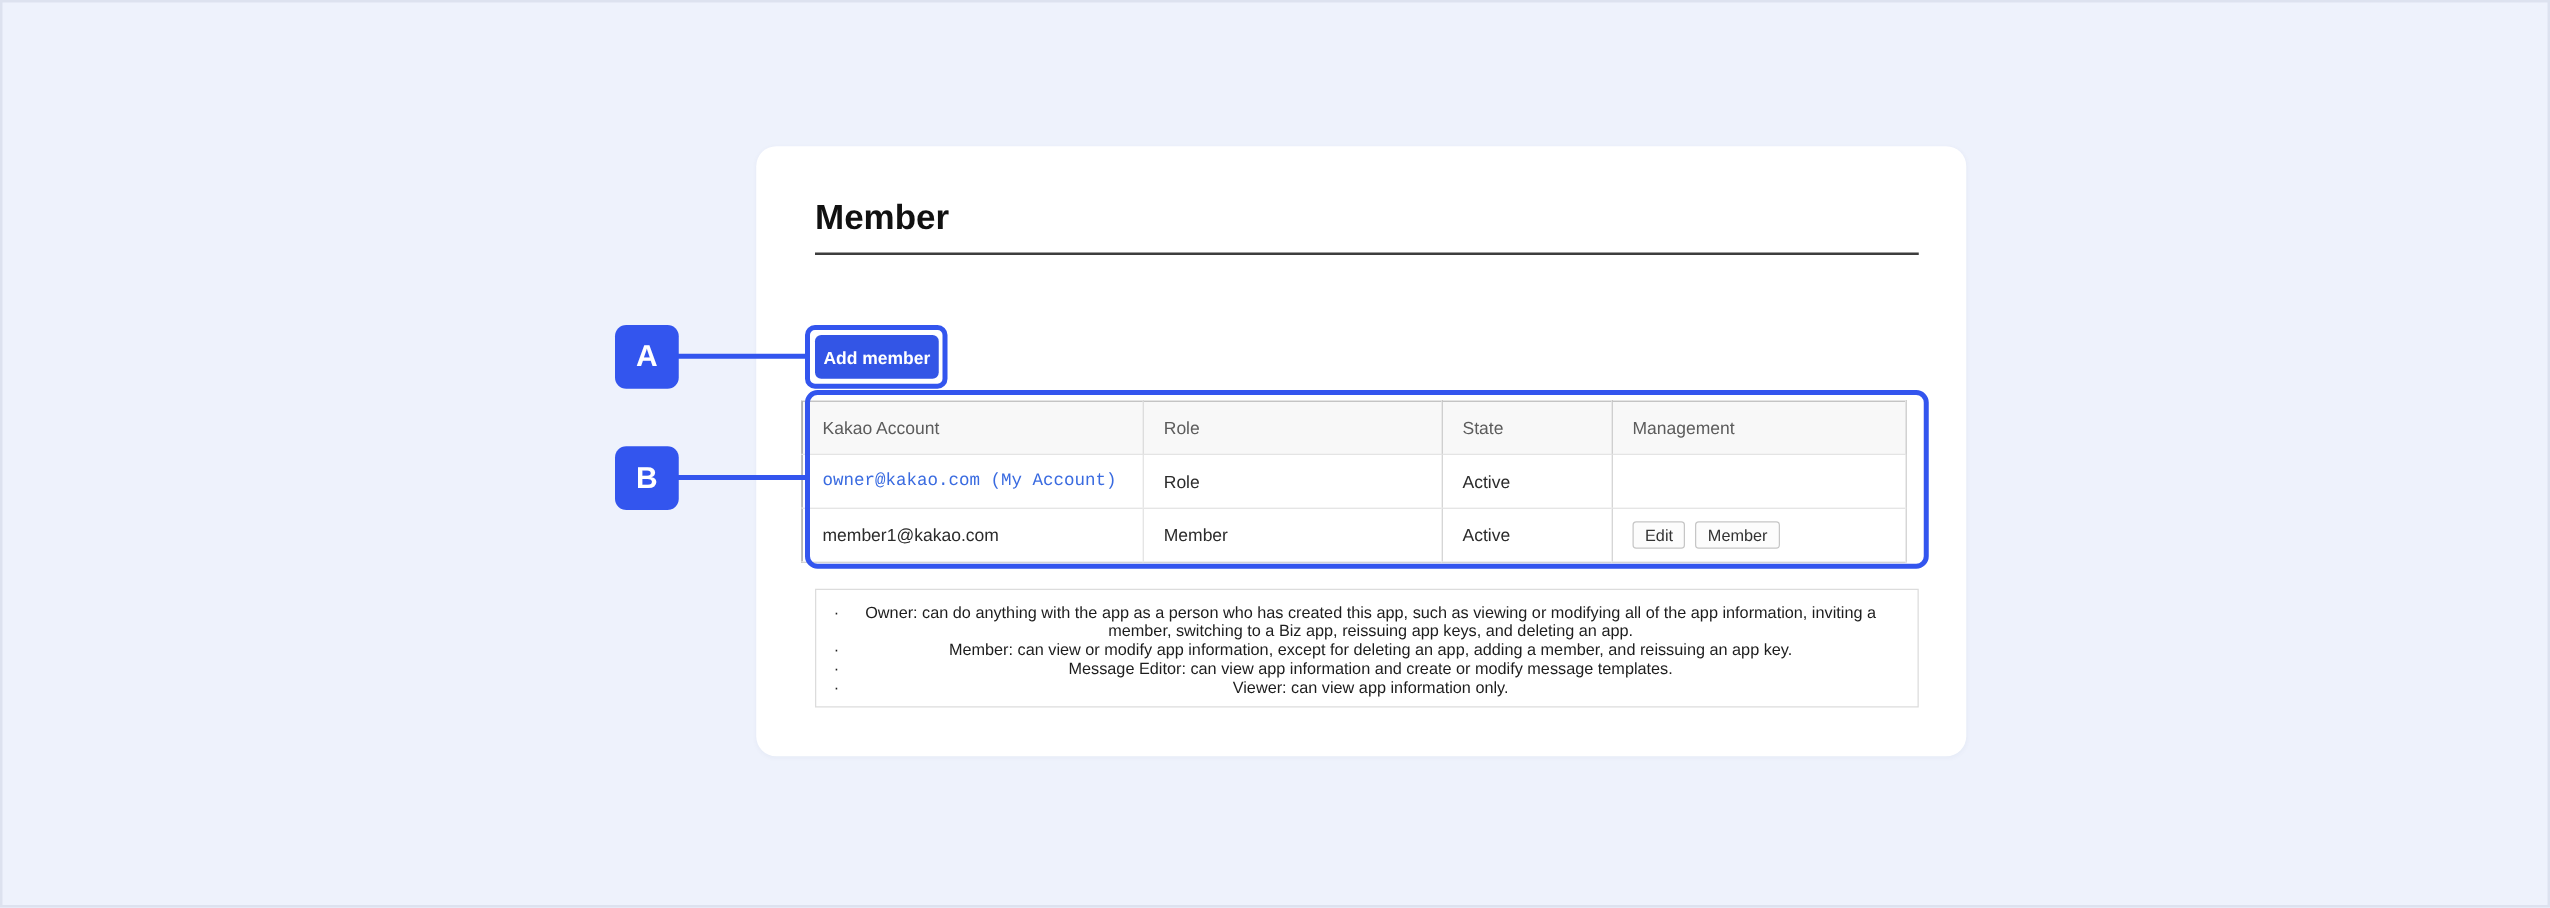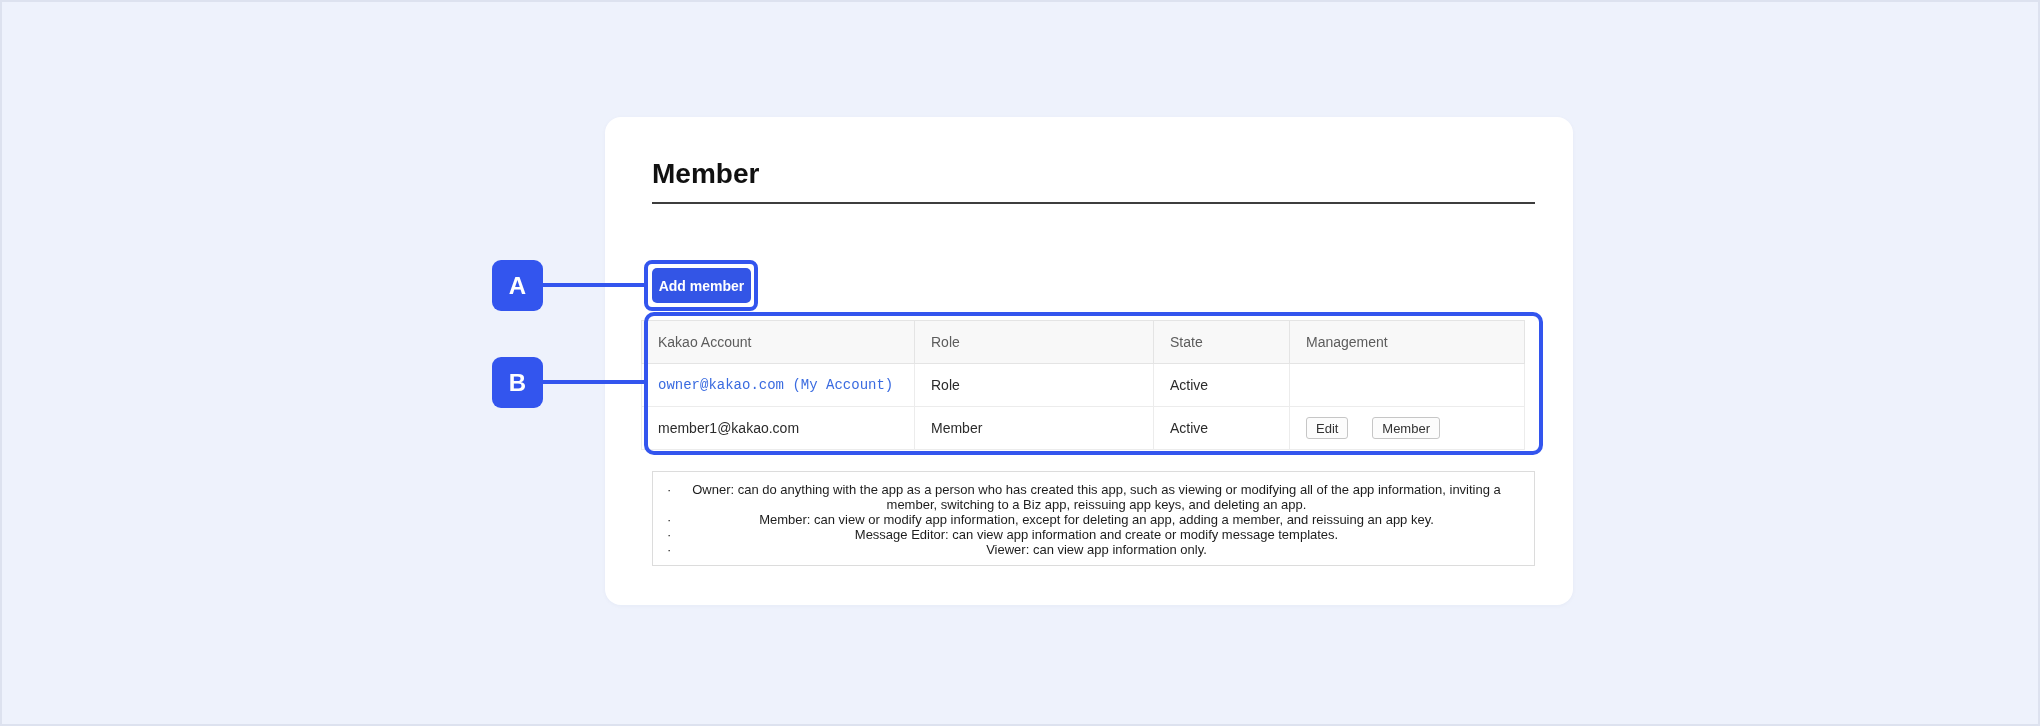--- a/index.html
+++ b/index.html
@@ -76,21 +76,21 @@
   .member-table td.link { color:#3a6be0; cursor:pointer;font-family:Liberation Mono, monospace; }
   .mini-btn {
     display:inline-block;
     height:22px;
     padding:0 9px;
     font-family:"Liberation Sans", sans-serif;
     font-size:13px; color:#333333;
     background:#fcfcfc;
     border:1px solid #c6c6c6;
     border-radius:3px;
-    margin-right:20px;
+    margin-right:4px;
     cursor:pointer;
     vertical-align:middle;
   }
 
   
   .notes {
     position:absolute; left:47px; top:354px;
     width:883px; height:95px;
     border:1px solid #dcdcdc;
     padding:10px 18px 10px 14px;

